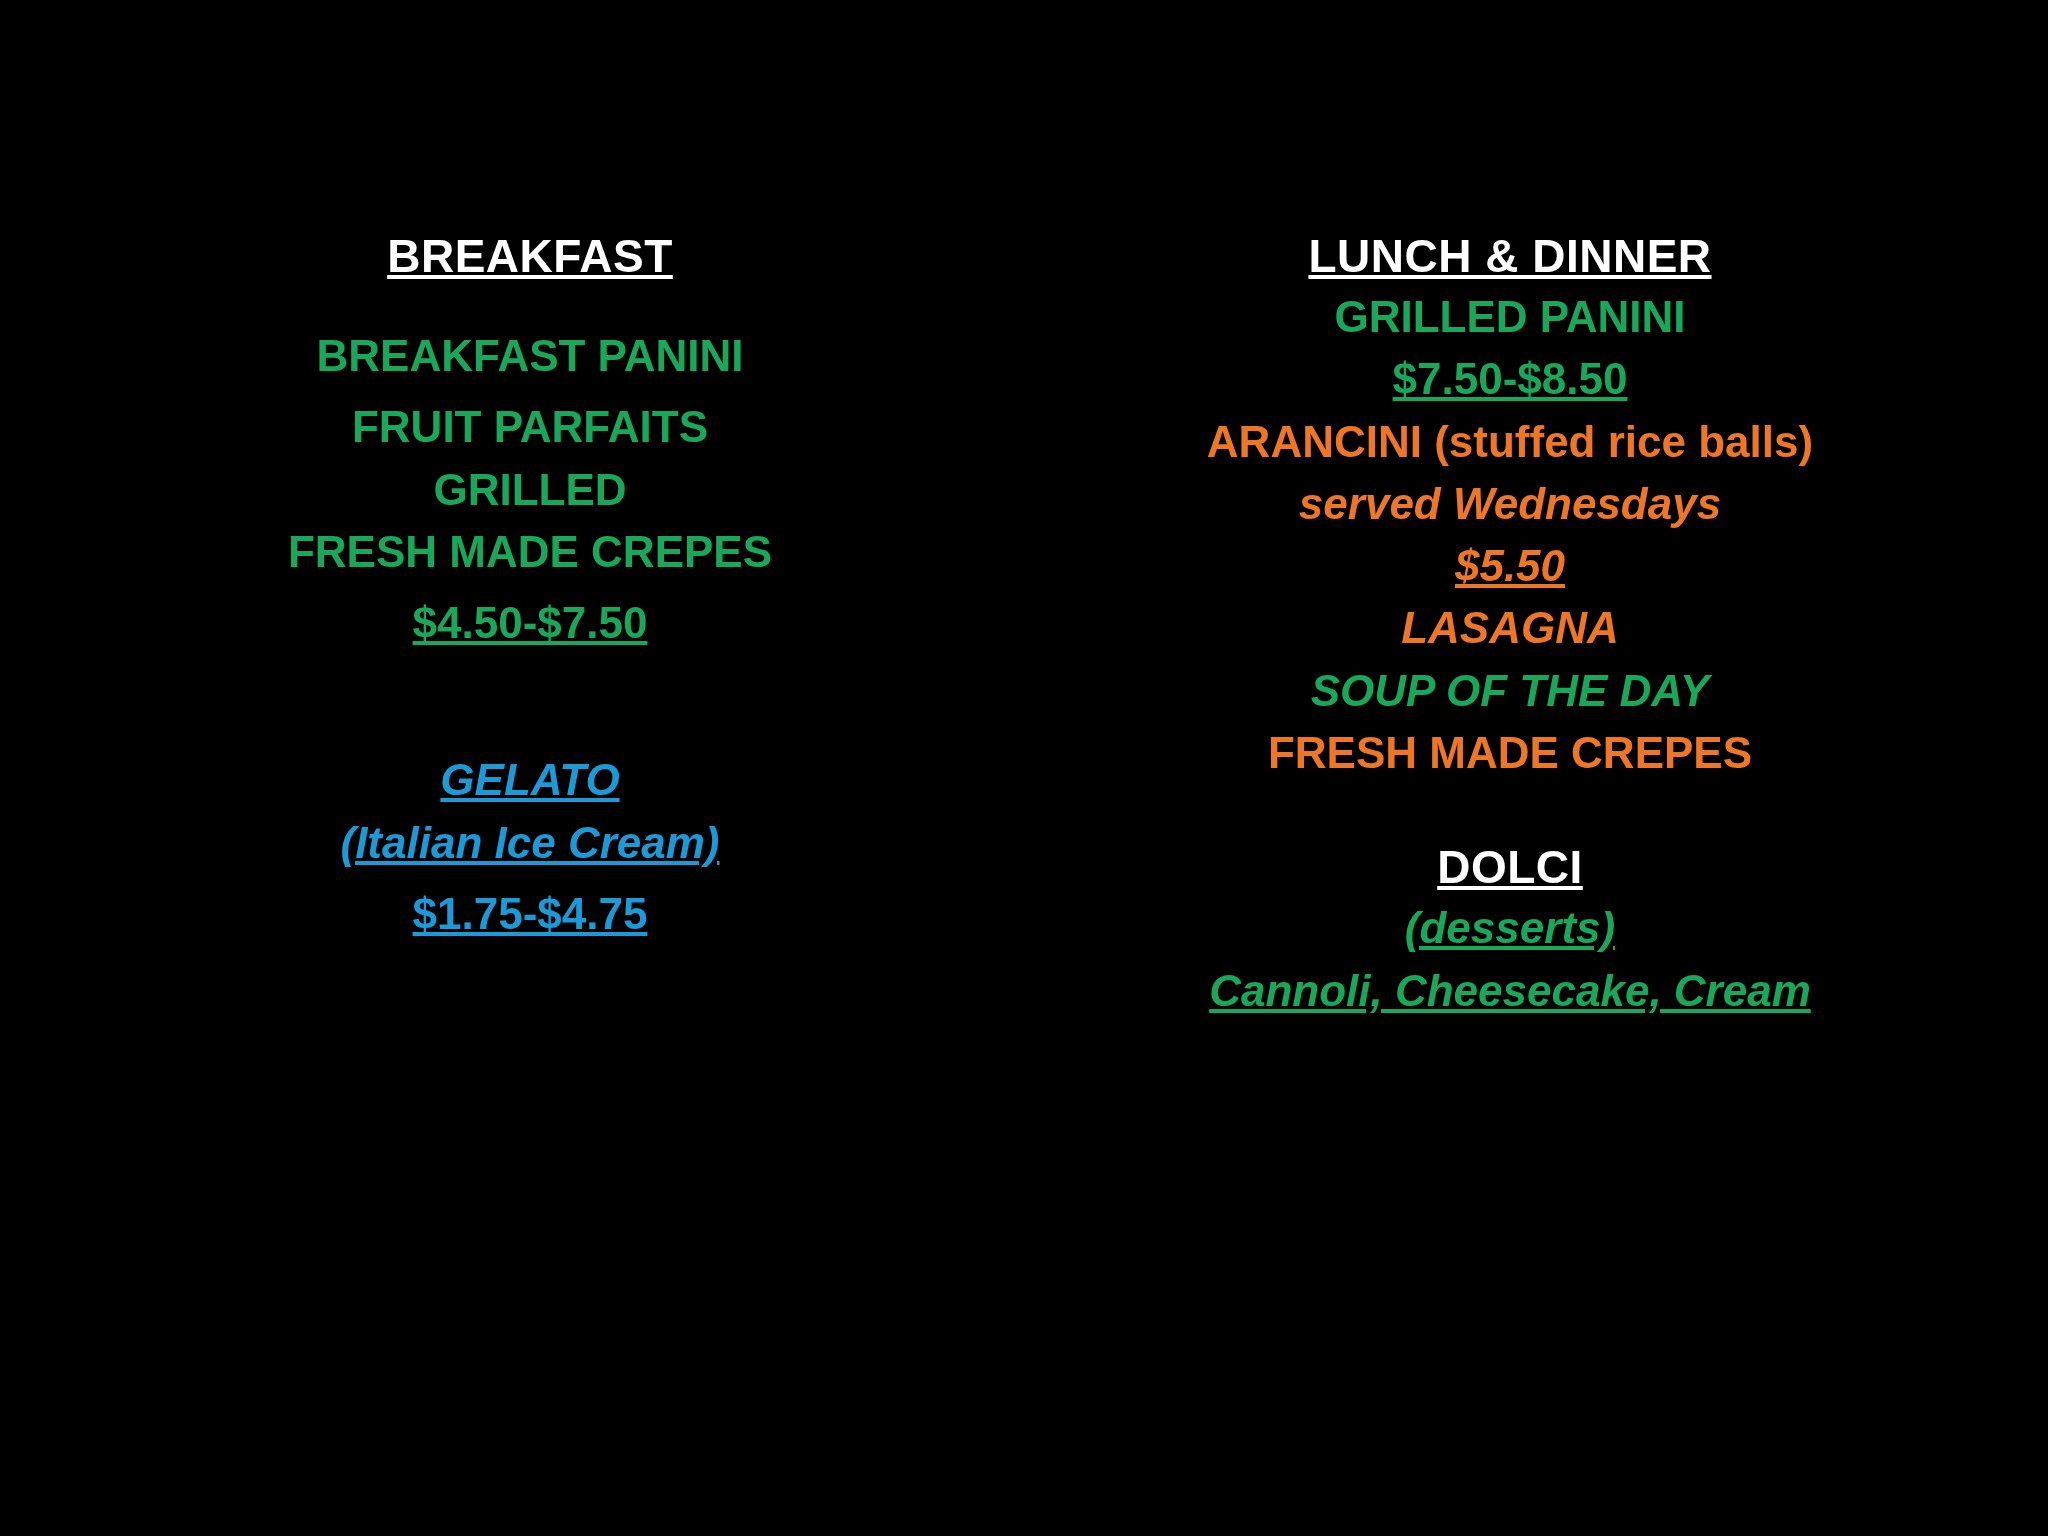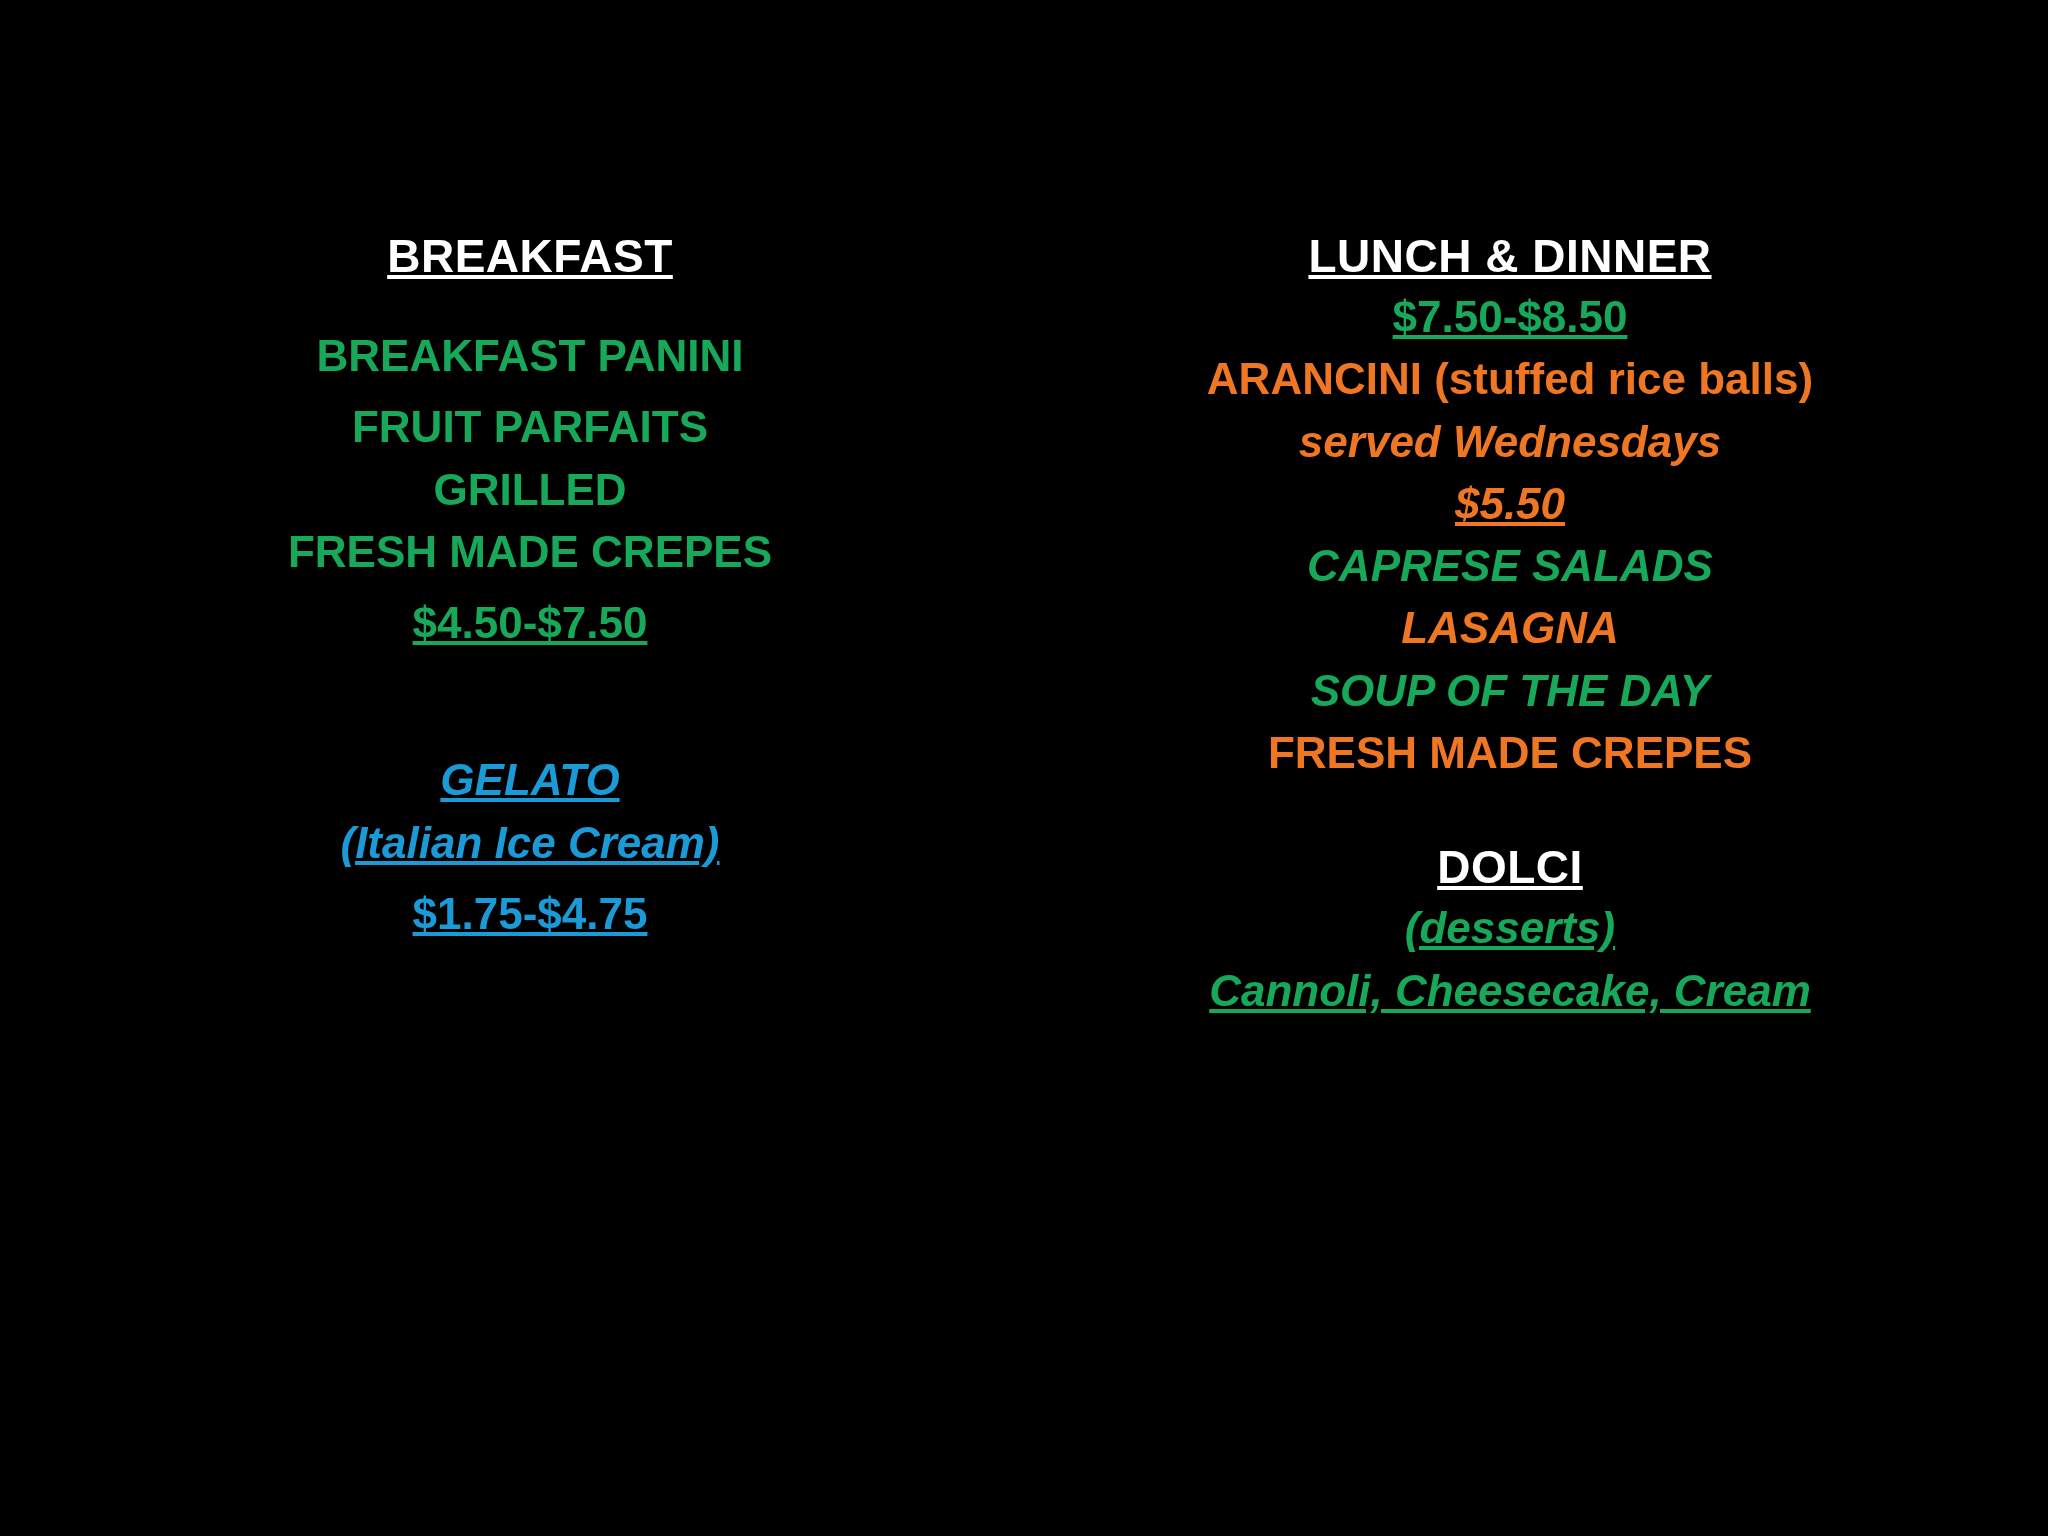--- a/index.html
+++ b/index.html
@@ -80,25 +80,25 @@
     <div class="spacer-lg"></div>
 
     <div class="item blue ital ul">GELATO</div>
     <div class="item blue ital ul tight">(Italian Ice Cream)</div>
     <div class="item blue ul">$1.75-$4.75</div>
   </div>
 
   <div class="column col-right">
     <div class="heading">LUNCH &amp; DINNER</div>
 
+    <div class="item green tight">GRILLED PANINI</div>
     <div class="item green ul tight">$7.50-$8.50</div>
     <div class="item orange tight">ARANCINI (stuffed rice balls)</div>
     <div class="item orange ital tight">served Wednesdays</div>
     <div class="item orange ital ul tight">$5.50</div>
-    <div class="item green ital tight">CAPRESE SALADS</div>
     <div class="item orange ital tight">LASAGNA</div>
     <div class="item green ital tight">SOUP OF THE DAY</div>
     <div class="item orange tight">FRESH MADE CREPES</div>
 
     <div class="spacer-md"></div>
 
     <div class="heading">DOLCI</div>
     <div class="item green ital ul tight">(desserts)</div>
     <div class="item green ital ul tight">Cannoli, Cheesecake, Cream</div>
   </div>

